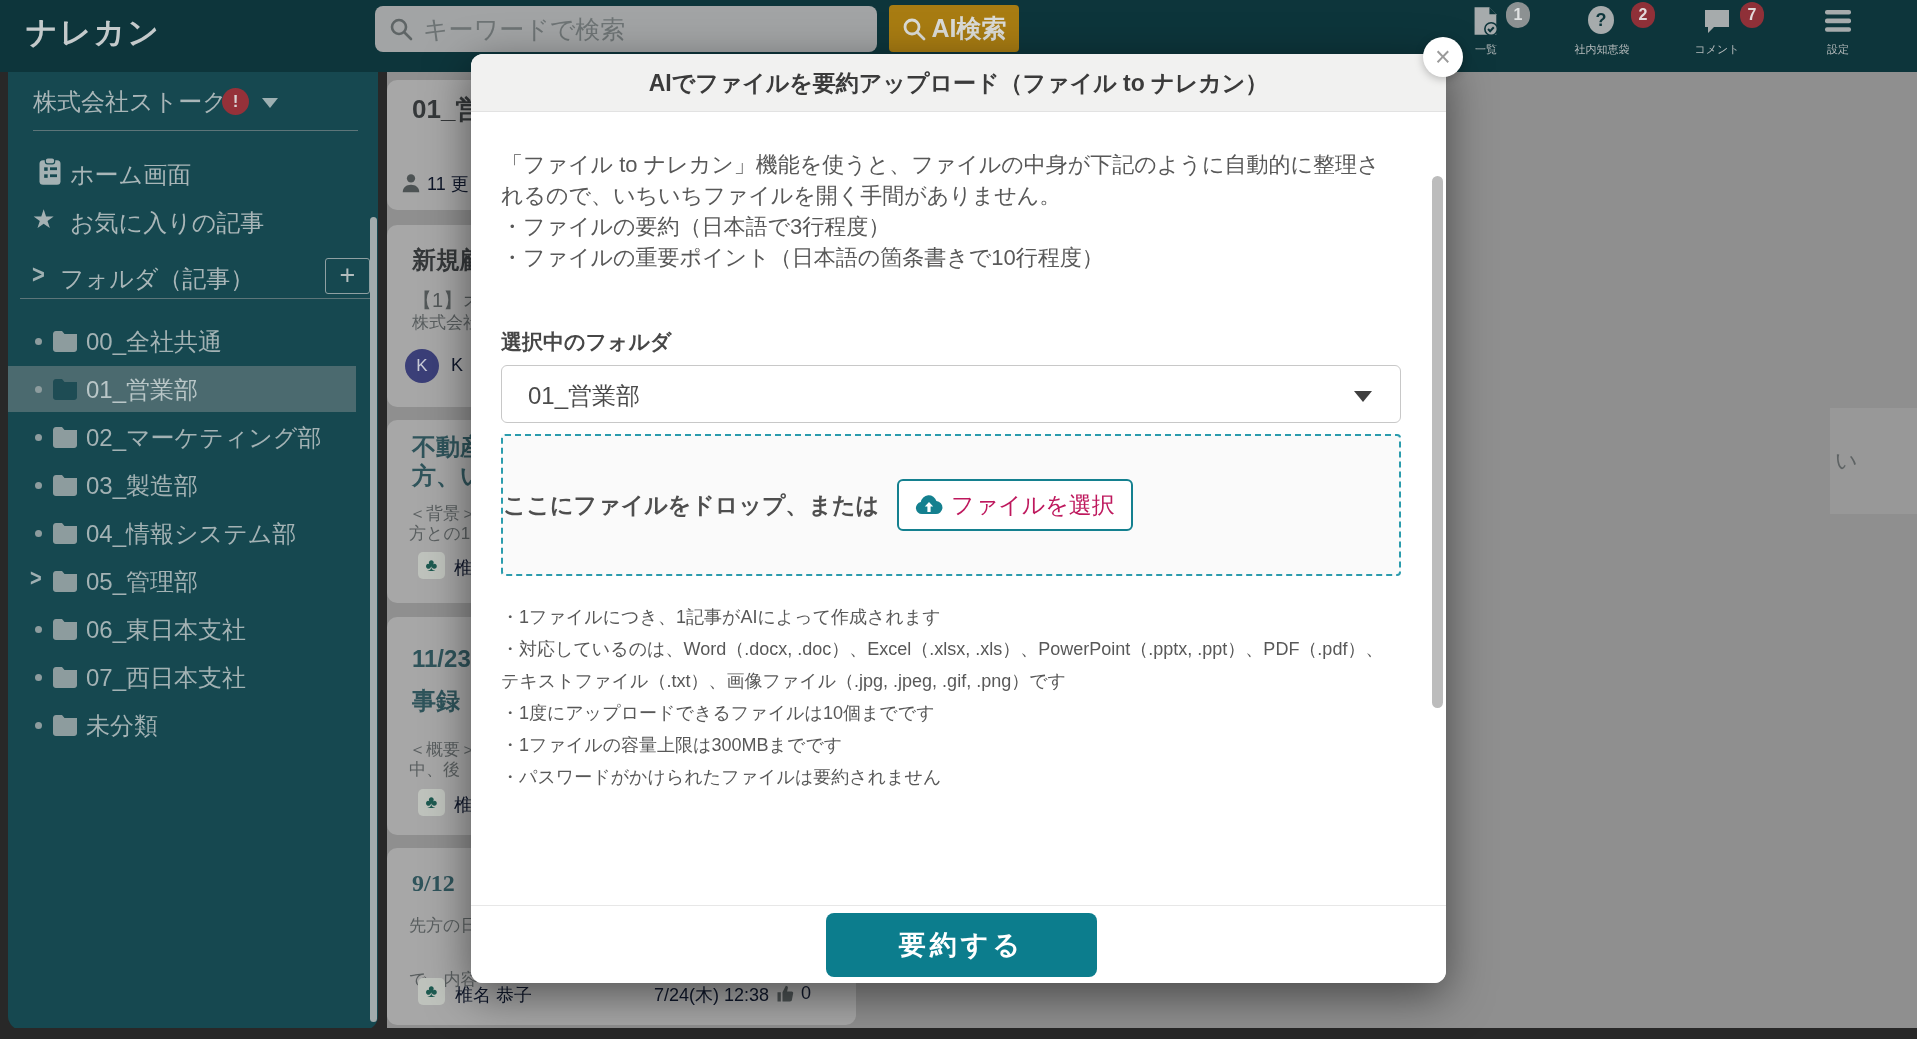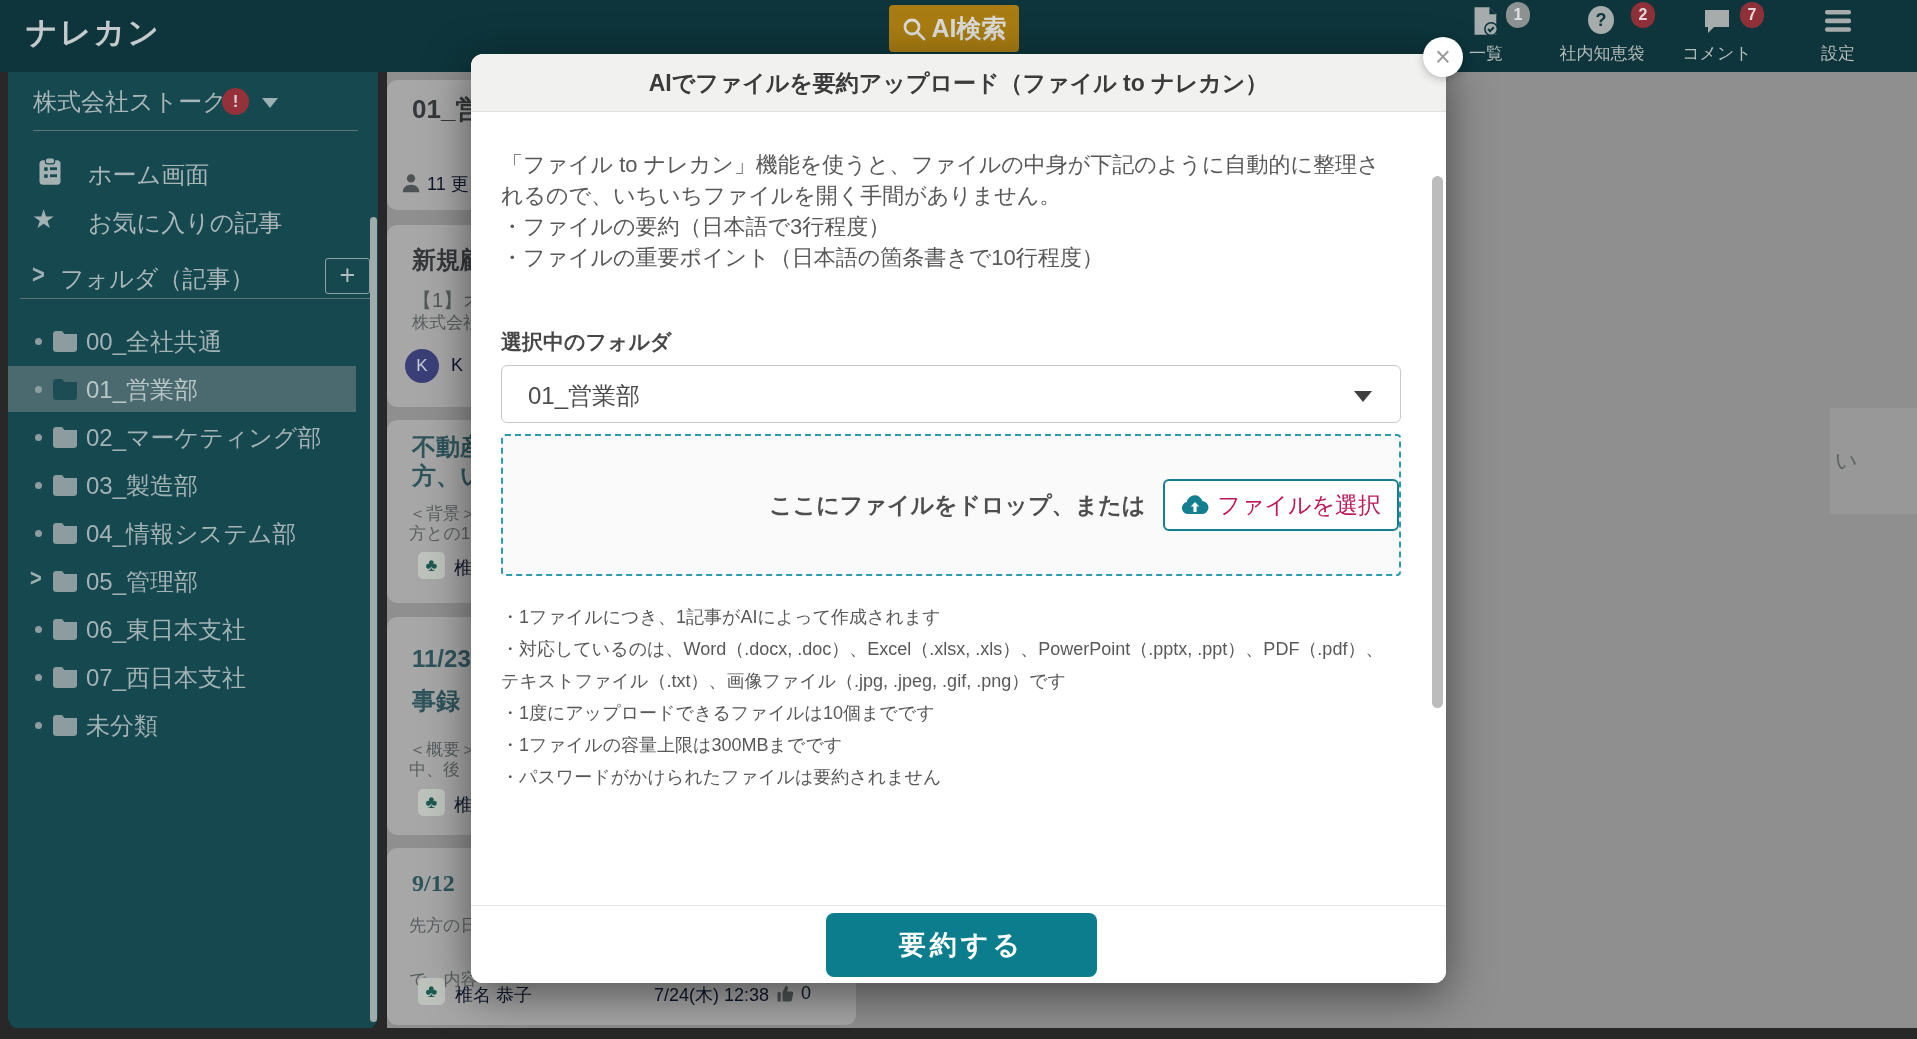--- a/index.html
+++ b/index.html
@@ -12,33 +12,33 @@
   .logo { position:absolute; left:26px; top:0; height:72px; line-height:66px; font-size:31px; font-weight:bold; color:#c4cacb; letter-spacing:2px; }
   .searchbox { position:absolute; left:375px; top:6px; width:502px; height:46px; background:#a2a4a5; border-radius:8px; display:flex; align-items:center; padding:0 14px; }
   .searchbox svg { flex:0 0 auto; margin-right:10px; }
   .searchbox input { border:none; outline:none; background:transparent; width:100%; font-size:25px; color:#565c5d; font-family:inherit; }
   .searchbox input::placeholder { color:#6e7475; opacity:1; }
   .ai-btn { position:absolute; left:889px; top:5px; width:130px; height:47px; background:#a87c12; border-radius:4px; display:flex; align-items:center; justify-content:center; gap:6px; cursor:pointer; border:none; }
   .ai-btn span { font-size:25px; font-weight:bold; color:#dadbd7; }
 
   .tb-item { position:absolute; top:4px; height:64px; text-align:center; cursor:pointer; }
   .tb-item .ic { position:relative; height:34px; display:flex; justify-content:center; align-items:center; }
-  .tb-item .lbl { margin-top:4px; font-size:17px; color:#b6bbbc; white-space:nowrap; }
+  .tb-item .lbl { margin-top:4px; font-size:11px; color:#b6bbbc; white-space:nowrap; }
   .badge { position:absolute; top:-2px; min-width:24px; height:26px; border-radius:13px; font-size:16px; line-height:26px; text-align:center; font-weight:bold; }
   .badge.gray { background:#8c9192; color:#e0e2e2; }
   .badge.red { background:#8f3038; color:#e3d9da; }
 
   
   .sidebar { position:absolute; left:8px; top:72px; width:370px; height:958px; background:#164850; border-radius:0 0 14px 14px; z-index:5; overflow:hidden; }
   .sb-org { position:absolute; left:25px; top:14px; font-size:24px; color:#a9b6b8; cursor:pointer; }
   .sb-alert { position:absolute; left:214px; top:16px; width:27px; height:27px; border-radius:50%; background:#953139; color:#d9d2d3; font-weight:bold; font-size:17px; text-align:center; line-height:27px; }
   .sb-caret { position:absolute; left:254px; top:26px; width:0; height:0; border-left:8px solid transparent; border-right:8px solid transparent; border-top:10px solid #9db0b2; }
   .sb-div { position:absolute; left:14px; right:14px; height:1px; background:#5d7579; }
   .sb-row { position:absolute; left:0; width:370px; height:40px; color:#a9b6b8; font-size:24px; cursor:pointer; }
-  .sb-row .txt { position:absolute; left:80px; top:5px; white-space:nowrap; }
+  .sb-row .txt { position:absolute; left:62px; top:5px; white-space:nowrap; }
   .sb-star { position:absolute; left:24px; top:2px; font-size:26px; color:#a4b1b3; }
   .sb-chev { position:absolute; left:24px; top:4px; font-size:22px; font-weight:bold; color:#9fb0b2; transform:scaleY(1.2); }
   .fold-hd .txt { left:52px; }
   .plus-btn { position:absolute; left:317px; top:258px; width:45px; height:36px; border:1px solid #8fa0a2; border-radius:3px; color:#b3bdbe; font-size:27px; text-align:center; line-height:33px; cursor:pointer; }
   .f-row { position:absolute; left:0; width:348px; height:46px; cursor:pointer; }
   .f-row.sel { background:#4b6a6f; }
   .f-row .dot { position:absolute; left:27px; top:20px; width:7px; height:7px; border-radius:50%; background:#8d9c9e; }
   .f-row .chv { position:absolute; left:22px; top:9px; font-size:20px; font-weight:bold; color:#9fb0b2; transform:scaleY(1.2); }
   .f-row svg { position:absolute; left:44px; top:12px; }
   .f-row .flbl { position:absolute; left:78px; top:8px; font-size:24px; color:#a3b2b4; white-space:nowrap; }
@@ -64,21 +64,21 @@
   .m-title { width:100%; text-align:center; line-height:58px; font-size:23px; font-weight:bold; color:#3b3b3b; }
   .m-close { position:absolute; left:1423px; top:37px; width:40px; height:40px; border-radius:50%; background:#fff; box-shadow:0 2px 8px rgba(0,0,0,0.25); color:#9a9a9a; font-size:27px; line-height:38px; text-align:center; z-index:60; cursor:pointer; border:none; }
   .m-body { position:absolute; left:0; top:58px; width:975px; height:793px; padding:0 45px 0 30px; overflow:hidden; }
   .m-intro { margin-top:37px; font-size:22px; line-height:31px; color:#585858; }
   .m-feat { font-size:22px; line-height:31px; color:#585858; }
   .m-label { margin-top:55px; font-size:21px; font-weight:bold; color:#474747; }
   .m-select { margin-top:9px; position:relative; width:100%; height:58px; border:1px solid #c8c8c8; border-radius:6px; background:#fff; cursor:pointer; }
   .m-select .val { position:absolute; left:26px; top:14px; font-size:24px; color:#4b4b4b; }
   .m-select .car { position:absolute; right:28px; top:25px; width:0; height:0; border-left:9px solid transparent; border-right:9px solid transparent; border-top:11px solid #3f3f3f; }
   .m-label2 { margin-top:56px; font-size:21px; font-weight:bold; color:#474747; }
-  .dropzone { margin-top:11px; width:100%; height:142px; border:2px dashed #2b9cad; border-radius:4px; background:#fafafa; display:flex; align-items:center; justify-content:flex-end; gap:18px; }
+  .dropzone { margin-top:11px; width:100%; height:142px; border:2px dashed #2b9cad; border-radius:4px; background:#fafafa; display:flex; align-items:center; justify-content:flex-start; gap:18px; }
   .dz-text { font-size:23px; font-weight:bold; color:#4e4e4e; }
   .dz-btn { height:52px; border:2px solid #14808f; border-radius:6px; background:#fff; display:flex; align-items:center; padding:0 16px; gap:8px; cursor:pointer; }
   .dz-btn span { font-size:23px; font-weight:normal; color:#be185d; }
   .m-notes { margin-top:25px; font-size:18px; line-height:32px; color:#585858; }
   .m-thumb { position:absolute; right:3px; top:64px; width:11px; height:532px; background:#bcbcbc; border-radius:6px; }
   .m-footer { position:absolute; left:0; bottom:0; width:100%; height:78px; border-top:1px solid #e7e7e7; background:#fff; border-radius:0 0 12px 12px; }
   .m-submit { position:absolute; left:355px; top:7px; width:271px; height:64px; background:#0c7d8d; border:none; border-radius:8px; color:#fff; font-size:27px; font-weight:bold; letter-spacing:4px; cursor:pointer; font-family:inherit; }
 
   .bottom-band { position:absolute; left:0; top:1028px; width:1917px; height:11px; background:#282828; z-index:15; }
 </style>
@@ -232,20 +232,27 @@
       <svg width="26" height="22" viewBox="0 0 26 22">
           <path d="M1 4c0-1.5 1-3 3-3h6l2.5 3H25v15c0 1.6-1 3-3 3H4c-2 0-3-1.4-3-3z" fill="#8d9c9e"></path>
         </svg>
       <span class="flbl">未分類</span>
     </div>
     <div class="sb-thumb"></div>
   </div>
 
   <div class="topbar">
     <div class="logo">ナレカン</div>
+    <div class="searchbox">
+      <svg width="24" height="24" viewBox="0 0 24 24">
+          <circle cx="10" cy="10" r="7" fill="none" stroke="#5f6566" stroke-width="2.6"></circle>
+          <line x1="15.5" y1="15.5" x2="22" y2="22" stroke="#5f6566" stroke-width="2.6" stroke-linecap="round"></line>
+        </svg>
+      <input type="text" placeholder="キーワードで検索" style="">
+    </div>
     <button class="ai-btn">
       <svg width="24" height="24" viewBox="0 0 24 24">
           <circle cx="10" cy="10" r="7" fill="none" stroke="#dadbd7" stroke-width="2.8"></circle>
           <line x1="15.5" y1="15.5" x2="22" y2="22" stroke="#dadbd7" stroke-width="2.8" stroke-linecap="round"></line>
         </svg>
       <span>AI検索</span>
     </button>
 
     <div class="tb-item" style="left:1448px; width:76px;">
       <div class="ic">

